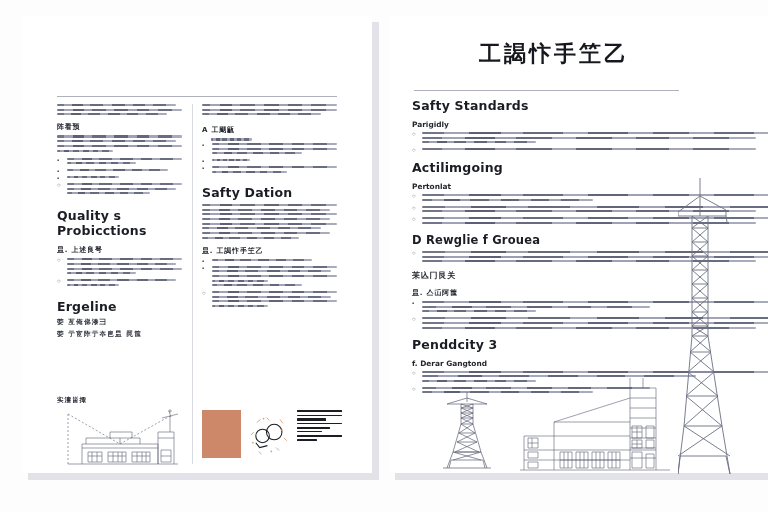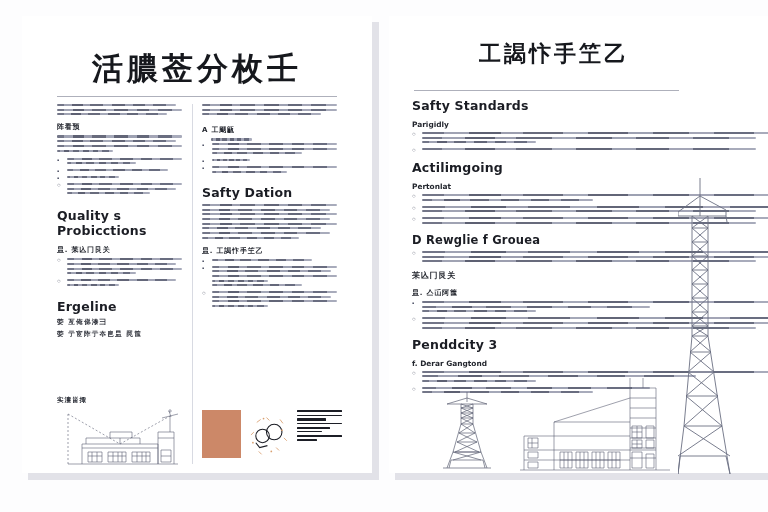--- a/index.html
+++ b/index.html
@@ -118,21 +118,20 @@
 </style>
 </head>
 <body>
 
 <div id="stage">
 
   <div class="sheet-shadow" id="left-shadow"></div>
   <div class="sheet-shadow" id="left-shadow-r"></div>
   <div class="sheet" id="left-sheet"></div>
 
-  <div class="page-title" id="left-title">活膿莶分枚壬</div>
   <div class="rule" id="left-rule"></div>
   <div id="l-divider"></div>
 
   <div class="col" id="l-col-a">
 
     <div class="para">
       <div class="tline w95"></div>
         <div class="tline w100"></div>
         <div class="tline w88"></div>
     </div>
@@ -157,21 +156,21 @@
       <div class="tline w45"></div>
     </div>
     <div class="bullet">
       <span class="bmark">○</span>
       <div class="tline w100"></div>
         <div class="tline w95"></div>
         <div class="tline w72"></div>
     </div>
 
     <h2 class="h-main big" style="margin-top:14px">Quality s Probicctions</h2>
-    <h3 class="h-sub cjk">昷. 苿兦冂艮关</h3>
+    <h3 class="h-sub cjk">昷. 上述良咢</h3>
     <div class="bullet">
       <span class="bmark">○</span>
       <div class="tline w100"></div>
         <div class="tline w95"></div>
       <div class="tline w100"></div>
         <div class="tline w60"></div>
     </div>
     <div class="bullet">
       <span class="bmark">○</span>
       <div class="tline w95"></div>

